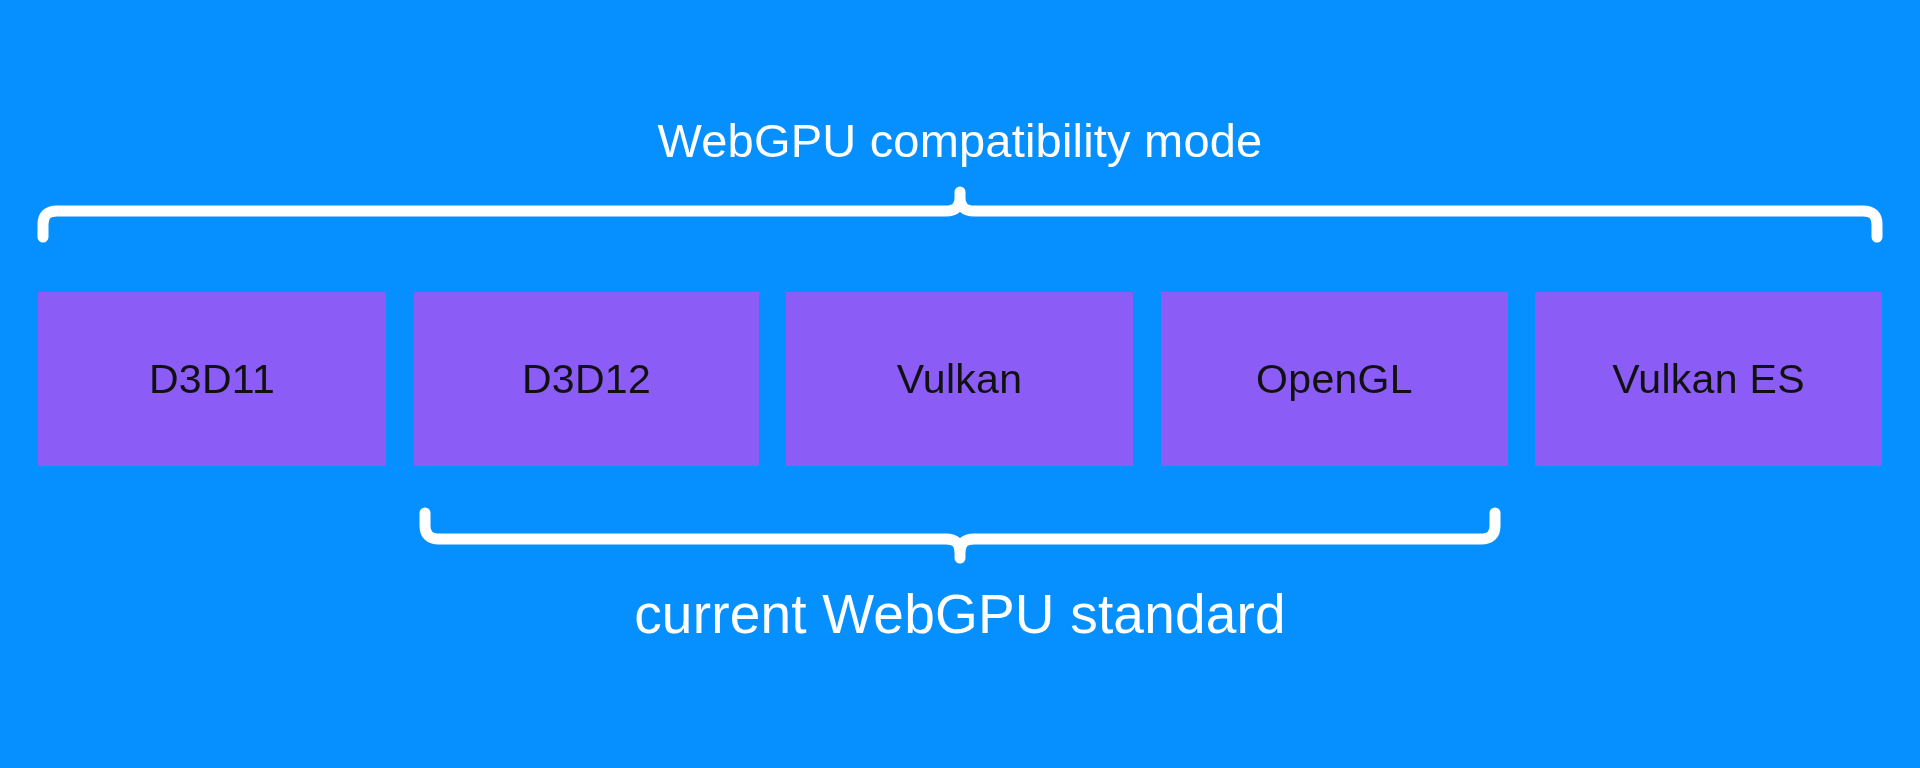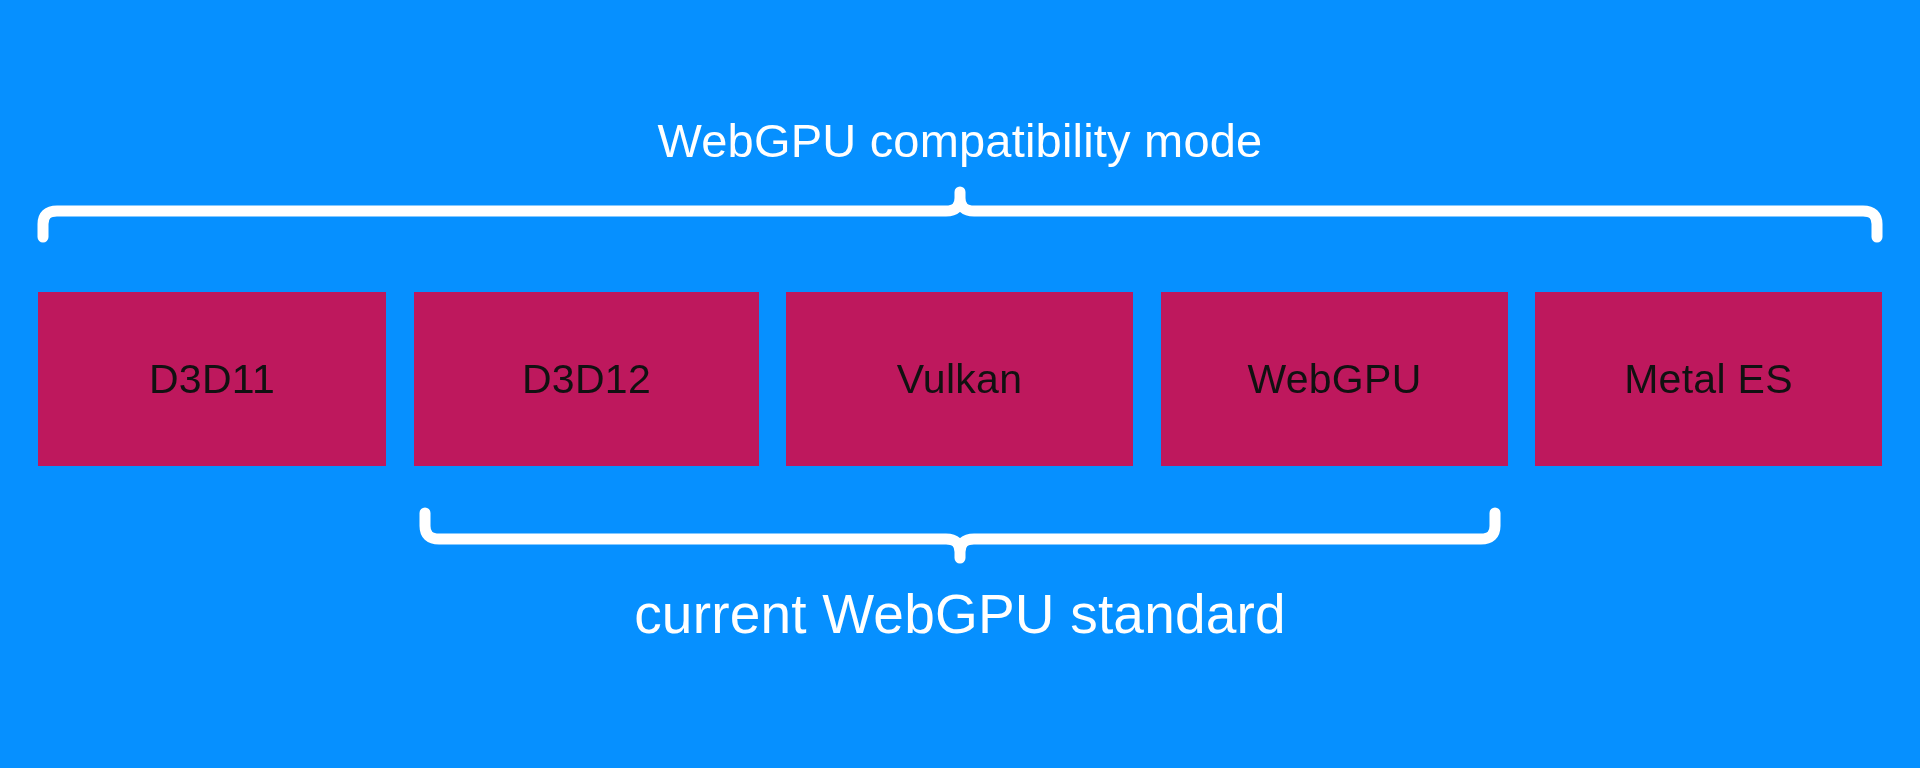--- a/index.html
+++ b/index.html
@@ -68,21 +68,21 @@
     position: absolute;
     left: 0;
     top: 292px;
     width: 1920px;
     height: 174px;
   }
   .api-box {
     position: absolute;
     top: 0;
     height: 174px;
-    background: #be185d;
+    background: #8b5cf6;
     display: flex;
     align-items: center;
     justify-content: center;
     box-sizing: border-box;
   }
   .api-box-label {
     color: #111111;
     font-size: 41px;
     line-height: 48px;
     font-weight: 400;
@@ -126,25 +126,25 @@
 
     <div class="api-box pos-1">
       <span class="api-box-label">D3D12</span>
     </div>
 
     <div class="api-box pos-2">
       <span class="api-box-label">Vulkan</span>
     </div>
 
     <div class="api-box pos-3">
-      <span class="api-box-label">WebGPU</span>
+      <span class="api-box-label">OpenGL</span>
     </div>
 
     <div class="api-box pos-4">
-      <span class="api-box-label">Metal ES</span>
+      <span class="api-box-label">Vulkan ES</span>
     </div>
 
   </div>
 
   <svg id="bottom-brace" class="brace-svg" viewBox="0 0 1096 62" preserveAspectRatio="none">
     <path d="M 13 5
              L 13 18
              Q 13 31 27 31
              L 534 31
              Q 548 31 548 44

